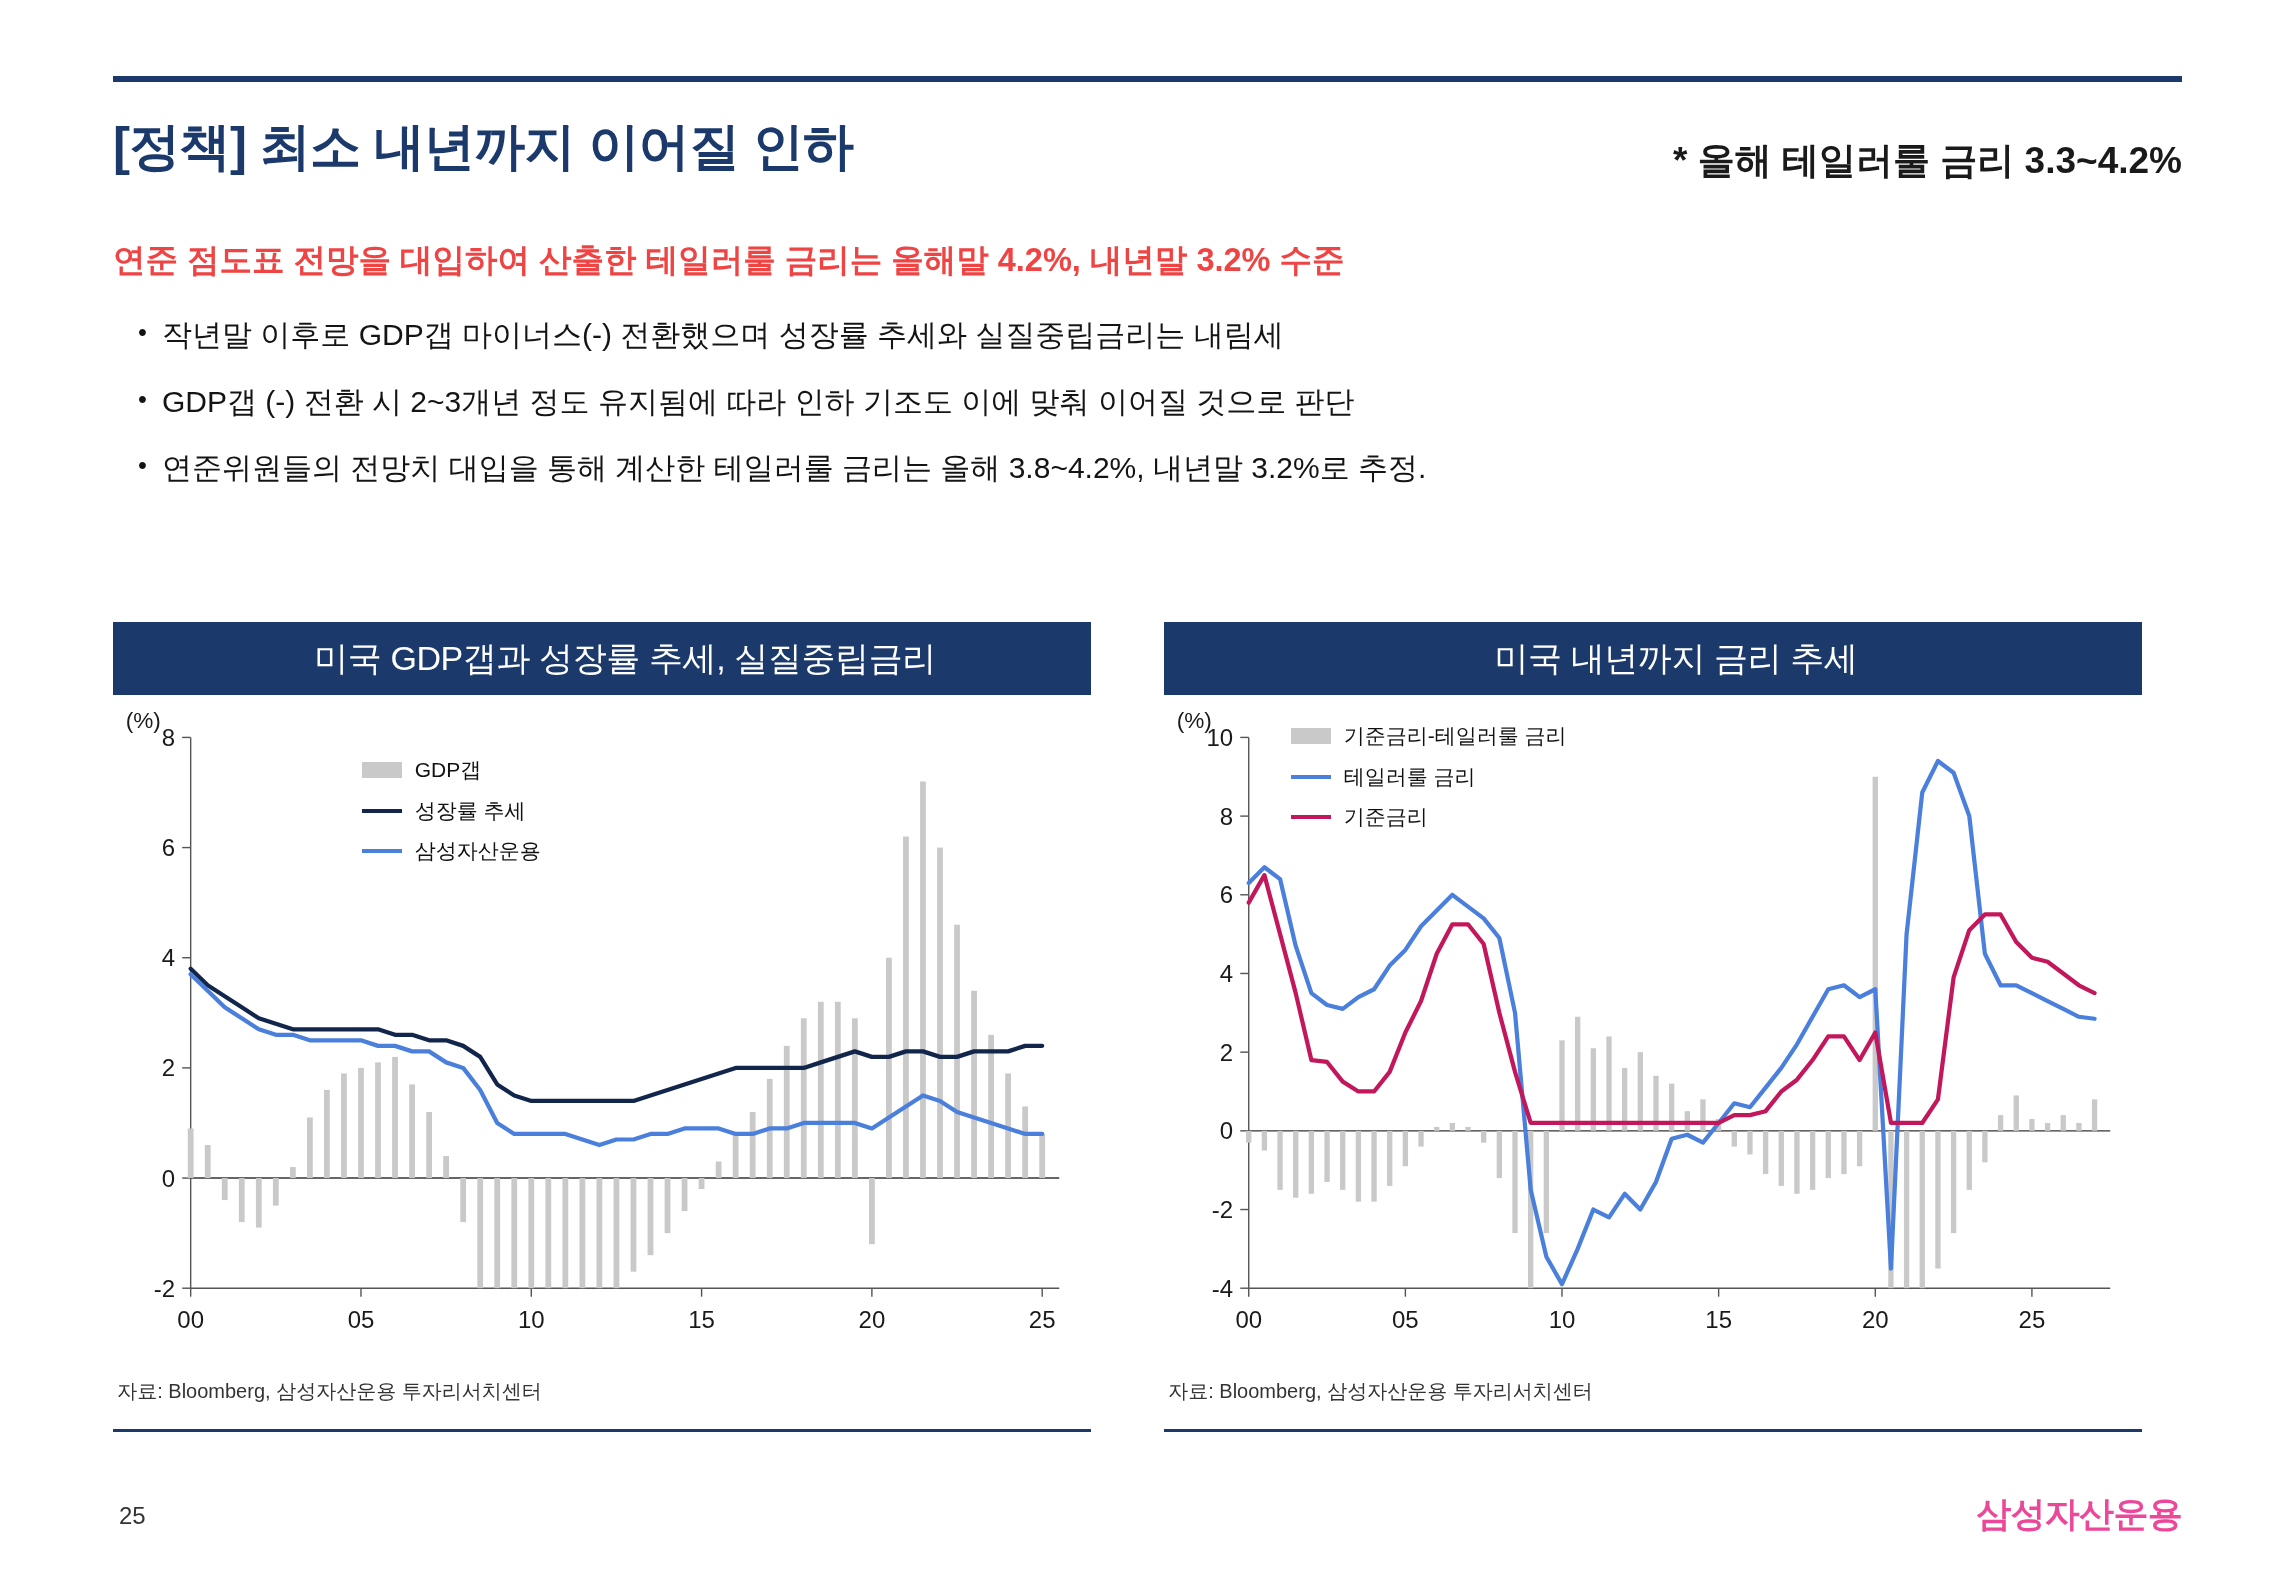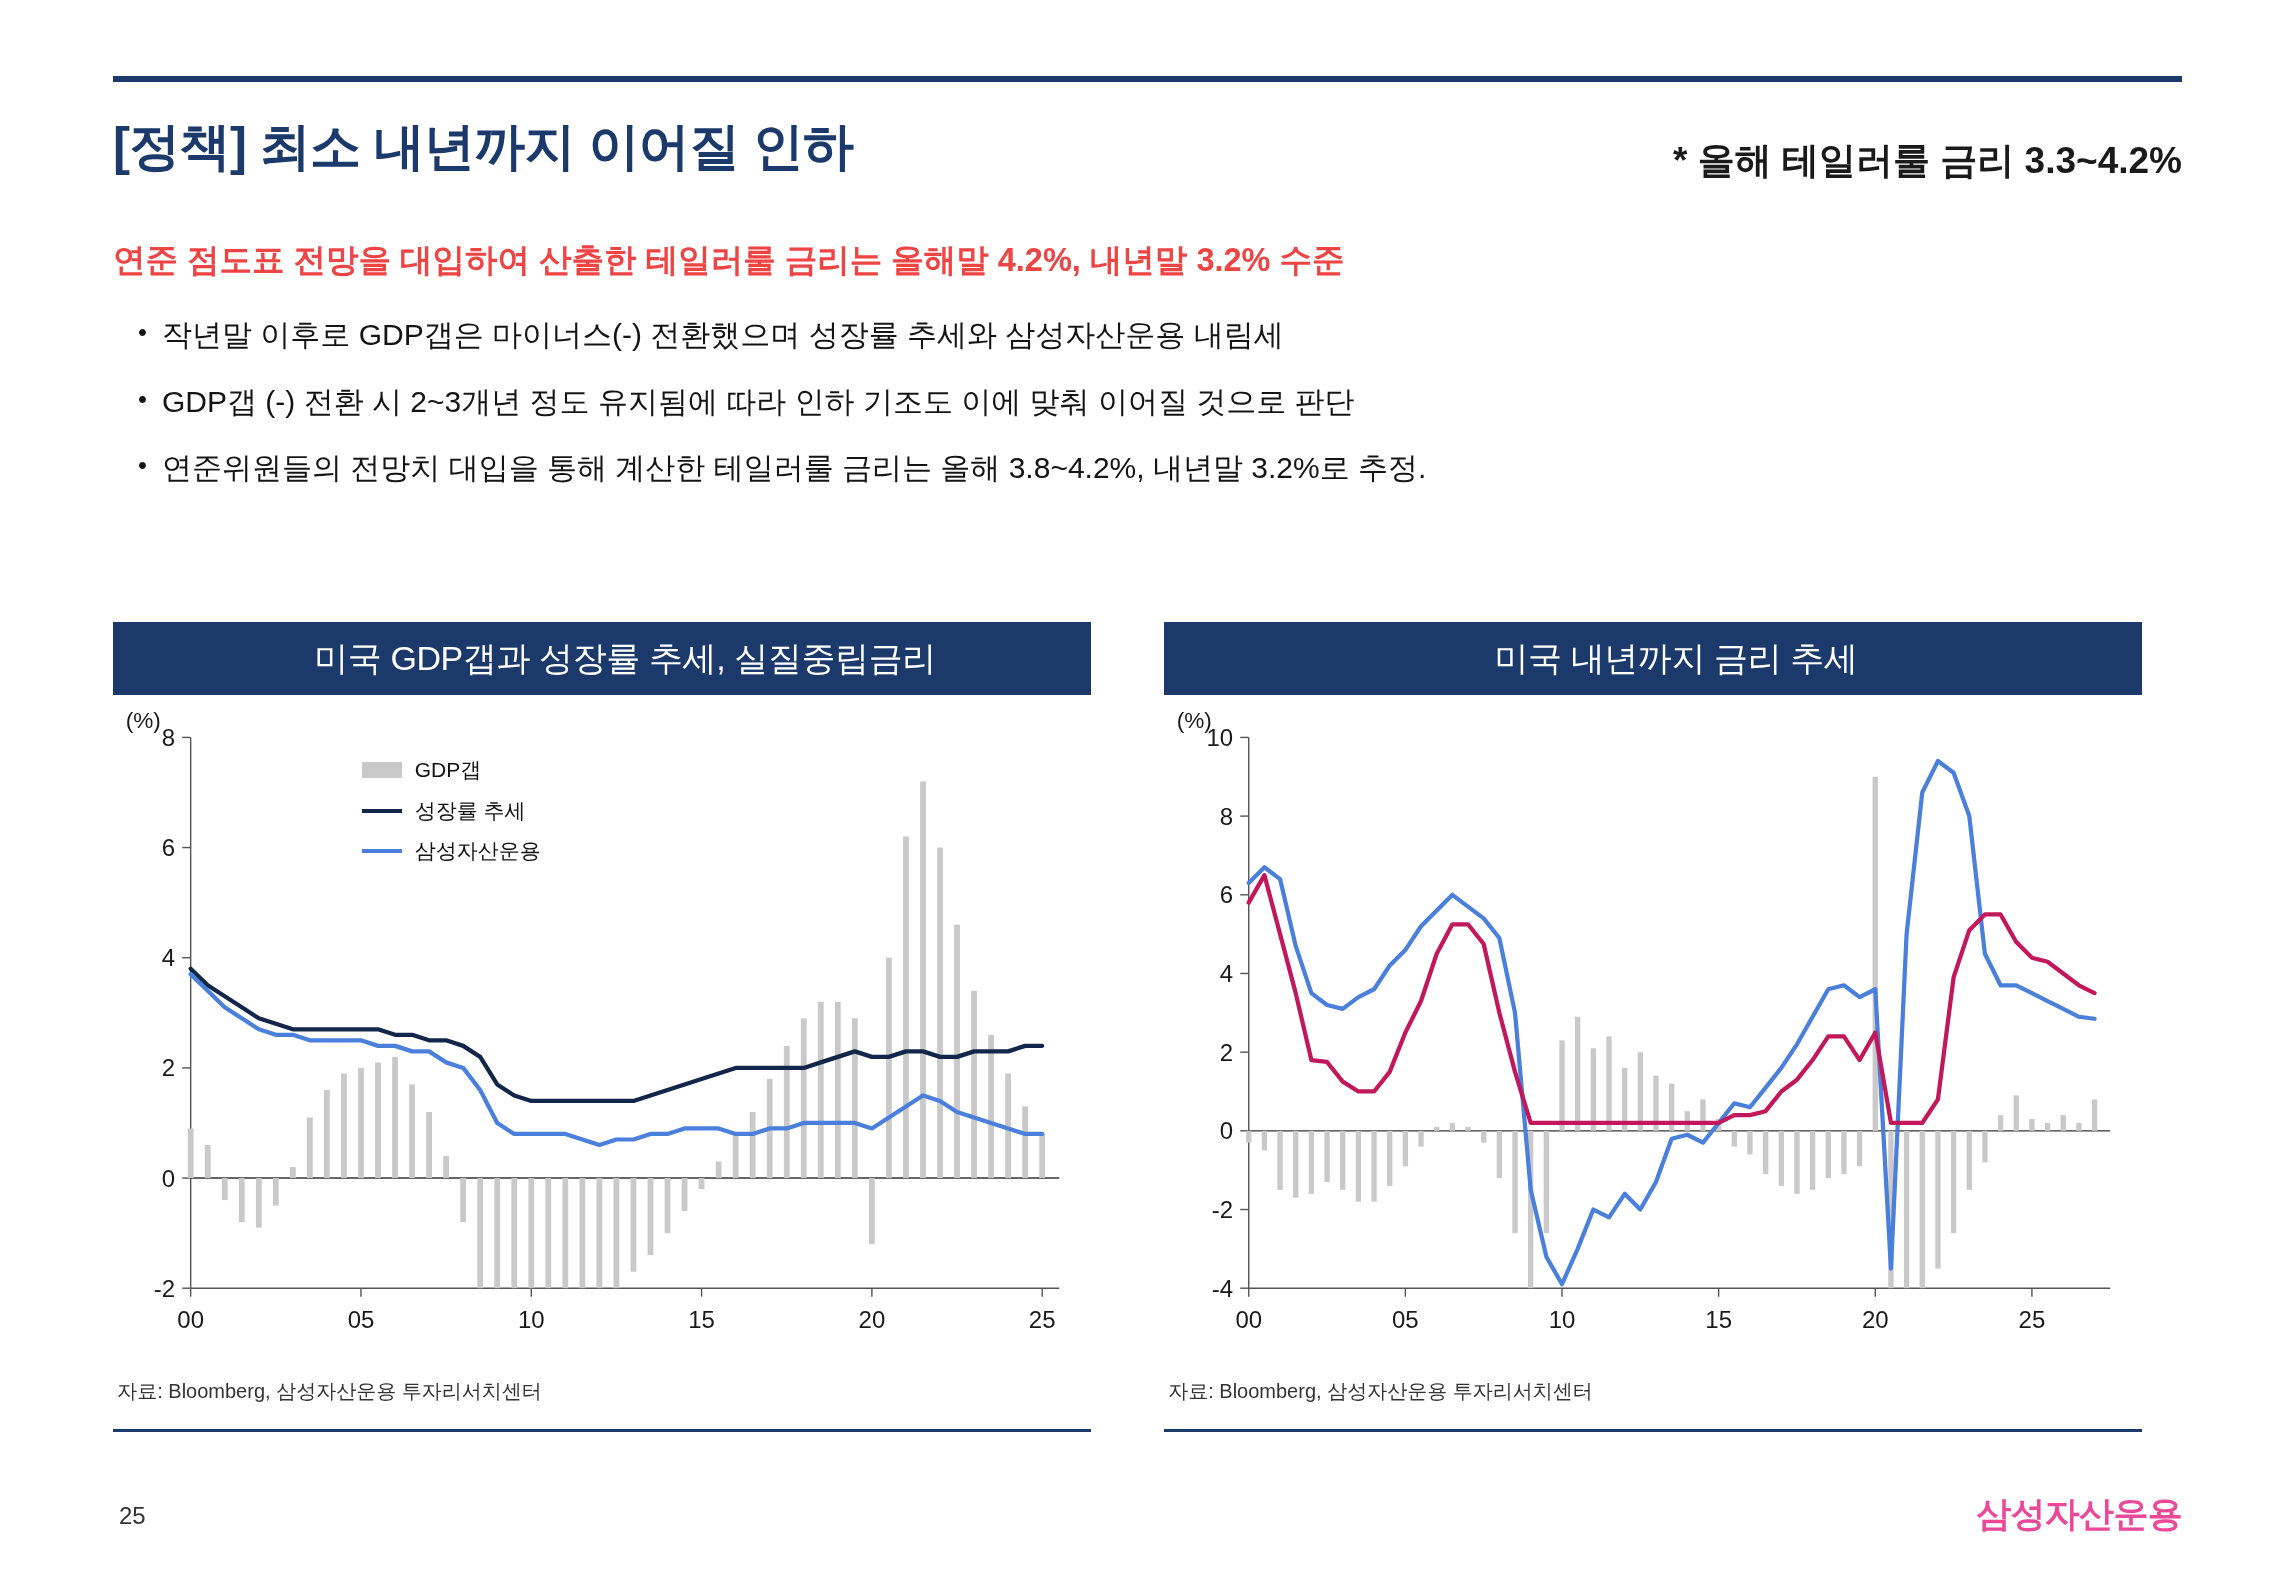--- a/index.html
+++ b/index.html
@@ -187,21 +187,21 @@
 
   <div class="top-rule"></div>
 
   <div class="title">[정책] 최소 내년까지 이어질 인하</div>
   <div class="title-note">* 올해 테일러룰 금리 3.3~4.2%</div>
   <div class="subtitle">연준 점도표 전망을 대입하여 산출한 테일러룰 금리는 올해말 4.2%, 내년말 3.2% 수준</div>
 
   <div class="bullets">
     <div class="bullet">
       <span class="dot">•</span>
-      <span>작년말 이후로 GDP갭은 마이너스(-) 전환했으며 성장률 추세와 삼성자산운용 내림세</span>
+      <span>작년말 이후로 GDP갭 마이너스(-) 전환했으며 성장률 추세와 실질중립금리는 내림세</span>
     </div>
     <div class="bullet">
       <span class="dot">•</span>
       <span>GDP갭 (-) 전환 시 2~3개년 정도 유지됨에 따라 인하 기조도 이에 맞춰 이어질 것으로 판단</span>
     </div>
     <div class="bullet">
       <span class="dot">•</span>
       <span>연준위원들의 전망치 대입을 통해 계산한 테일러룰 금리는 올해 3.8~4.2%, 내년말 3.2%로 추정.</span>
     </div>
   </div>
@@ -398,20 +398,34 @@
           <rect x="1180.9563636363637" y="594.8571428571429" width="7.541818181818184" height="22.28571428571422" fill="#c9c9c9"></rect>
           <rect x="1203.1381818181817" y="567" width="7.541818181818184" height="50.14285714285711" fill="#c9c9c9"></rect>
           <rect x="1225.32" y="600.4285714285714" width="7.541818181818184" height="16.714285714285666" fill="#c9c9c9"></rect>
           <rect x="1247.5018181818182" y="606" width="7.541818181818184" height="11.14285714285711" fill="#c9c9c9"></rect>
           <rect x="1269.6836363636364" y="594.8571428571429" width="7.541818181818184" height="22.28571428571422" fill="#c9c9c9"></rect>
           <rect x="1291.8654545454544" y="606" width="7.541818181818184" height="11.14285714285711" fill="#c9c9c9"></rect>
           <rect x="1314.0472727272727" y="572.5714285714286" width="7.541818181818184" height="44.571428571428555" fill="#c9c9c9"></rect>
           <path d="M120.0 266.1 L142.2 243.9 L164.4 260.6 L186.5 355.3 L208.7 422.1 L230.9 438.9 L253.1 444.4 L275.3 427.7 L297.5 416.6 L319.6 383.1 L341.8 360.9 L364.0 327.4 L386.2 305.1 L408.4 282.9 L430.5 299.6 L452.7 316.3 L474.9 344.1 L497.1 450.0 L519.3 700.7 L541.5 795.4 L563.6 834.4 L585.8 784.3 L608.0 728.6 L630.2 739.7 L652.4 706.3 L674.5 728.6 L696.7 689.6 L718.9 628.3 L741.1 622.7 L763.3 633.9 L785.5 606.0 L807.6 578.1 L829.8 583.7 L852.0 555.9 L874.2 528.0 L896.4 494.6 L918.5 455.6 L940.7 416.6 L962.9 411.0 L985.1 427.7 L1007.3 416.6 L1029.5 812.1 L1051.6 338.6 L1073.8 138.0 L1096.0 93.4 L1118.2 110.1 L1140.4 171.4 L1162.5 366.4 L1184.7 411.0 L1206.9 411.0 L1229.1 422.1 L1251.3 433.3 L1273.5 444.4 L1295.6 455.6 L1317.8 458.4 " fill="none" stroke="#4a7fdc" stroke-width="6" stroke-linejoin="round" stroke-linecap="round"></path>
           <path d="M120.0 294.0 L142.2 255.0 L164.4 338.6 L186.5 422.1 L208.7 516.9 L230.9 519.6 L253.1 547.5 L275.3 561.4 L297.5 561.4 L319.6 533.6 L341.8 477.9 L364.0 433.3 L386.2 366.4 L408.4 324.6 L430.5 324.6 L452.7 352.5 L474.9 450.0 L497.1 533.6 L519.3 606.0 L541.5 606.0 L563.6 606.0 L585.8 606.0 L608.0 606.0 L630.2 606.0 L652.4 606.0 L674.5 606.0 L696.7 606.0 L718.9 606.0 L741.1 606.0 L763.3 606.0 L785.5 606.0 L807.6 594.9 L829.8 594.9 L852.0 589.3 L874.2 561.4 L896.4 544.7 L918.5 516.9 L940.7 483.4 L962.9 483.4 L985.1 516.9 L1007.3 477.9 L1029.5 606.0 L1051.6 606.0 L1073.8 606.0 L1096.0 572.6 L1118.2 399.9 L1140.4 333.0 L1162.5 310.7 L1184.7 310.7 L1206.9 349.7 L1229.1 372.0 L1251.3 377.6 L1273.5 394.3 L1295.6 411.0 L1317.8 422.1 " fill="none" stroke="#c2185b" stroke-width="6" stroke-linejoin="round" stroke-linecap="round"></path>
         </svg>
+      <div class="legend legend-right">
+        <div class="row">
+          <span class="swatch" style="background:#c9c9c9"></span>
+          <span>기준금리-테일러룰 금리</span>
+        </div>
+        <div class="row">
+          <span class="line" style="border-top-color:#4a7fdc"></span>
+          <span>테일러룰 금리</span>
+        </div>
+        <div class="row">
+          <span class="line" style="border-top-color:#c2185b"></span>
+          <span>기준금리</span>
+        </div>
+      </div>
       <div class="source">자료: Bloomberg, 삼성자산운용 투자리서치센터</div>
       <div class="panel-rule"></div>
     </div>
   </div>
 
   <div class="page-num">25</div>
   <div class="brand">삼성자산운용</div>
 </div>
 
 

